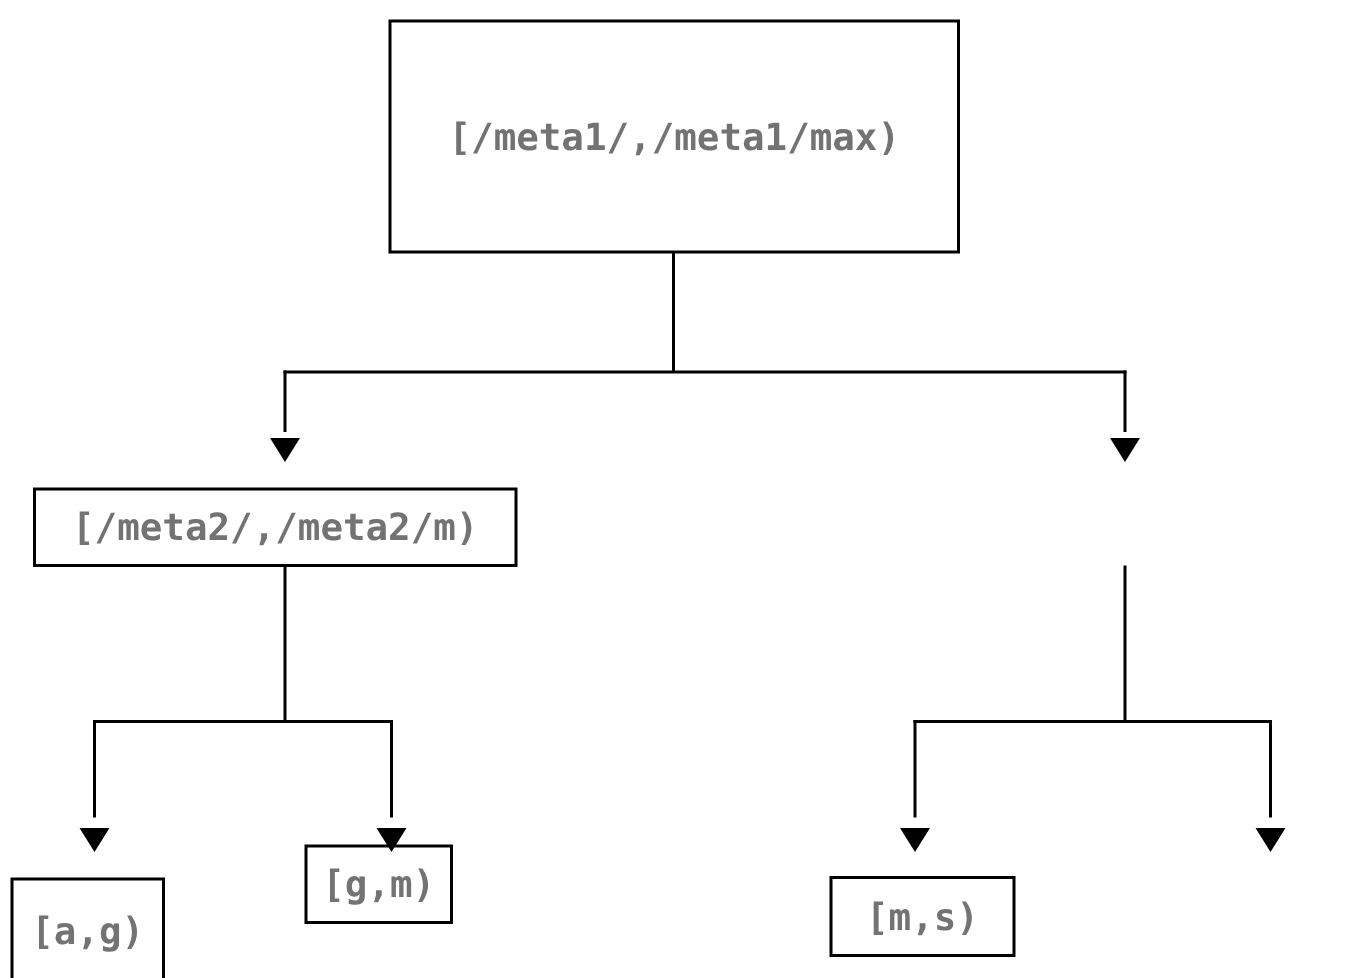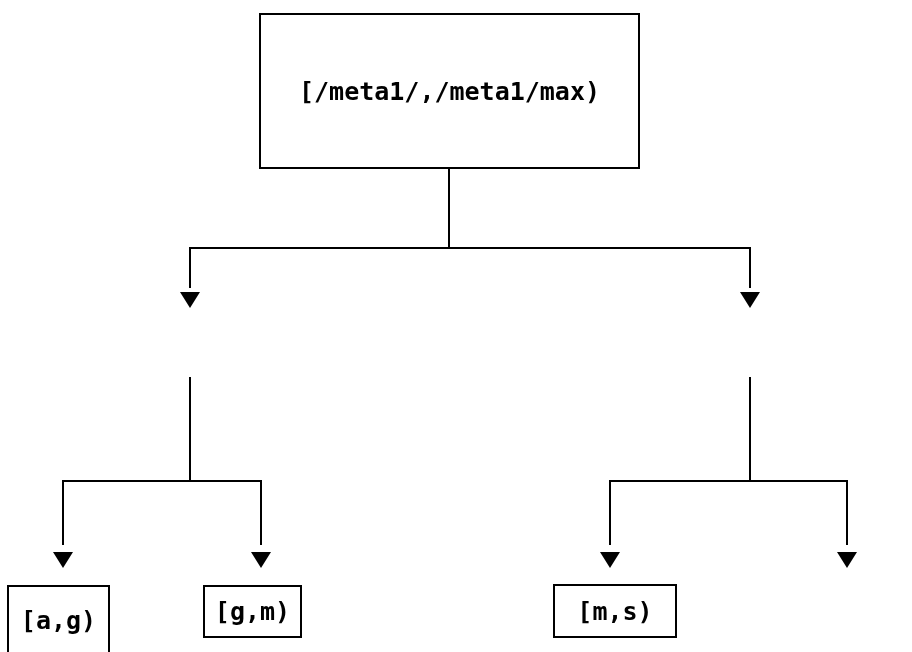--- a/index.html
+++ b/index.html
@@ -4,39 +4,39 @@
 <style>
   * { box-sizing: border-box; }
   html, body { margin: 0; padding: 0; background: #ffffff; }
   .canvas {
     position: relative;
     width: 912px;
     height: 652px;
     background: #ffffff;
     font-family: "DejaVu Sans Mono", "Liberation Mono", monospace;
     font-weight: bold;
-    color: #000000;
+    color: #737373;
     overflow: hidden;
   }
   .node {
     position: absolute;
     border: 2px solid #000000;
     background: #ffffff;
     display: flex;
     align-items: center;
     justify-content: center;
     font-size: 25px;
     white-space: nowrap;
     letter-spacing: 0;
   }
   .node-root  { left: 259px; top: 13px;  width: 381px; height: 156px; }
   .node-c1    { left: 22px;  top: 325px; width: 323px; height: 53px; }
   .node-c2    { left: 582px; top: 325px; width: 321px; height: 53px; }
   .node-l1    { left: 7px;   top: 585px; width: 103px; height: 70px; }
-  .node-l2    { left: 203px; top: 585px; width: 99px;  height: 53px; }
+  .node-l2    { left: 203px; top: 563px; width: 99px;  height: 53px; }
   .node-l3    { left: 553px; top: 584px; width: 124px; height: 54px; }
   .node-l4    { left: 777px; top: 583px; width: 126px; height: 55px; }
 
   .line { position: absolute; background: #000000; }
   
   .stem-root  { left: 448px; top: 168px; width: 2px;   height: 80px; }
   .bar-1      { left: 189px; top: 247px; width: 562px; height: 2px; }
   .drop-1a    { left: 189px; top: 247px; width: 2px;   height: 41px; }
   .drop-1b    { left: 749px; top: 247px; width: 2px;   height: 41px; }
   
@@ -63,20 +63,21 @@
   .arrow-2b { left: 251px; top: 552px; }
   .arrow-3a { left: 600px; top: 552px; }
   .arrow-3b { left: 837px; top: 552px; }
 </style>
 </head>
 <body>
 
 <div class="canvas">
 
   <div class="node node-root">[/meta1/,/meta1/max)</div>
+  <div class="node node-c1">[/meta2/,/meta2/m)</div>
   <div class="node node-l1">[a,g)</div>
   <div class="node node-l2">[g,m)</div>
   <div class="node node-l3">[m,s)</div>
 
   <div class="line stem-root"></div>
   <div class="line bar-1"></div>
   <div class="line drop-1a"></div>
   <div class="line drop-1b"></div>
   <div class="arrow arrow-1a"></div>
   <div class="arrow arrow-1b"></div>

